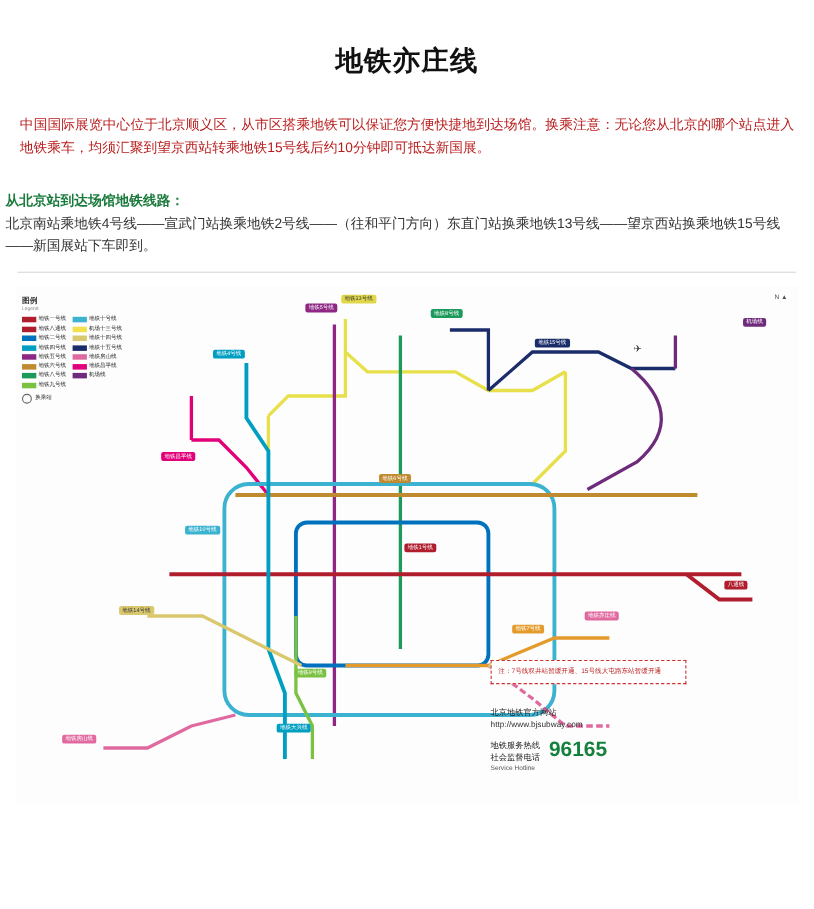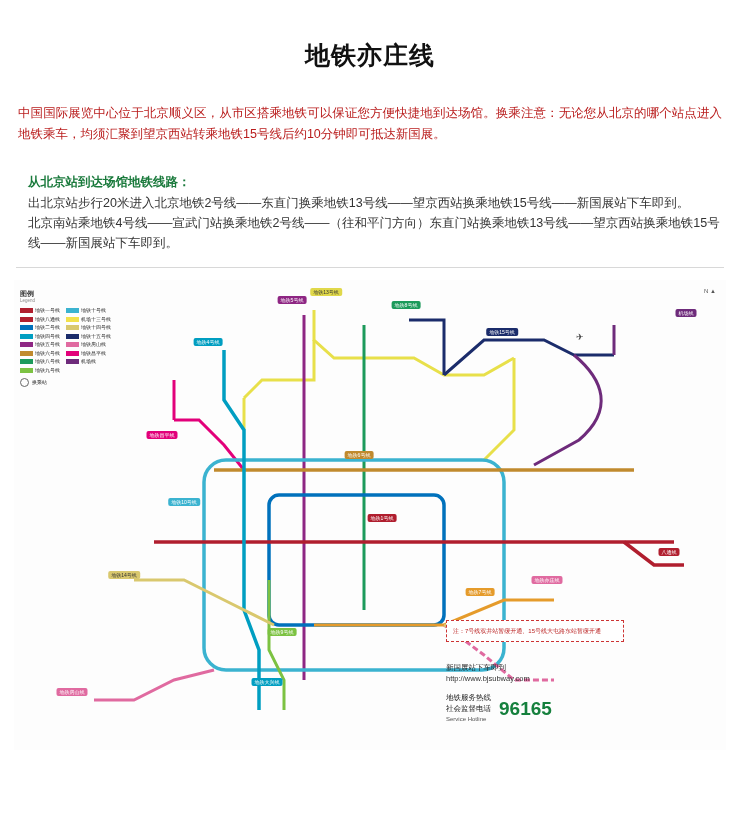--- a/index.html
+++ b/index.html
@@ -29,21 +29,21 @@
     letter-spacing: 1px;
   }
   .intro {
     padding: 0 18px;
     font-size: 12.5px;
     line-height: 21px;
     color: #b91c1c;
     text-align: justify;
   }
   .routes {
-    padding: 8px 18px 0 28px;
+    padding: 8px 18px 0 5px;
   }
   .route-head {
     color: #1a7a3c;
     font-weight: bold;
     font-size: 12.5px;
     margin-top: 9px;
     margin-bottom: 2px;
   }
   .route-body {
     font-size: 12.5px;
@@ -155,21 +155,21 @@
     font-size: 7.5px;
     line-height: 11px;
     color: #222;
   }
   .info .url { color: #333; }
   .hotline-wrap {
     position: absolute;
     left: 432px;
     top: 412px;
     display: flex;
-    align-items: center;
+    align-items: flex-start;
     gap: 8px;
   }
   .hotline-text {
     font-size: 7.5px;
     line-height: 11px;
     color: #222;
   }
   .hotline-text .eng { font-size: 6px; color: #555; }
   .hotline-num {
     font-size: 19px;
@@ -193,21 +193,20 @@
 <body>
 
 <div class="page">
 
   <h1 class="title">地铁亦庄线</h1>
 
   <p class="intro">中国国际展览中心位于北京顺义区，从市区搭乘地铁可以保证您方便快捷地到达场馆。换乘注意：无论您从北京的哪个站点进入地铁乘车，均须汇聚到望京西站转乘地铁15号线后约10分钟即可抵达新国展。</p>
 
   <div class="routes">
     <div class="route-head">从北京站到达场馆地铁线路：</div>
-    <div class="route-body">出北京站步行20米进入北京地铁2号线——东直门换乘地铁13号线——望京西站换乘地铁15号线——新国展站下车即到。</div>
     <div class="route-body">北京南站乘地铁4号线——宣武门站换乘地铁2号线——（往和平门方向）东直门站换乘地铁13号线——望京西站换乘地铁15号线——新国展站下车即到。</div>
   </div>
 
   <div class="divider"></div>
 
   <div class="map-wrap">
 
     <svg class="map-canvas" viewBox="0 0 712 470" preserveAspectRatio="none">
 
       <polyline points="300,30 300,60 320,78 360,78 400,78 430,95 470,95 500,78" fill="none" stroke="#E8E04A" stroke-width="3"></polyline>
@@ -346,21 +345,21 @@
     <div class="line-label" style="left:655px;top:272px;background:#B01E2E">八通线</div>
     <div class="line-label" style="left:58px;top:412px;background:#E06AA0">地铁房山线</div>
     <div class="line-label" style="left:253px;top:402px;background:#009EC1">地铁大兴线</div>
 
     <div class="airport-icon" style="left:562px;top:52px;">✈</div>
     <div class="compass" style="left:690px;top:8px;">N ▲</div>
 
     <div class="notice">注：7号线双井站暂缓开通、15号线大屯路东站暂缓开通</div>
 
     <div class="info">
-      <div>新国展站下车即到</div>
+      <div>北京地铁官方网站</div>
       <div class="url">http://www.bjsubway.com</div>
     </div>
 
     <div class="hotline-wrap">
       <div class="hotline-text">
         <div>地铁服务热线</div>
         <div>社会监督电话</div>
         <div class="eng">Service Hotline</div>
       </div>
       <div class="hotline-num">96165</div>

